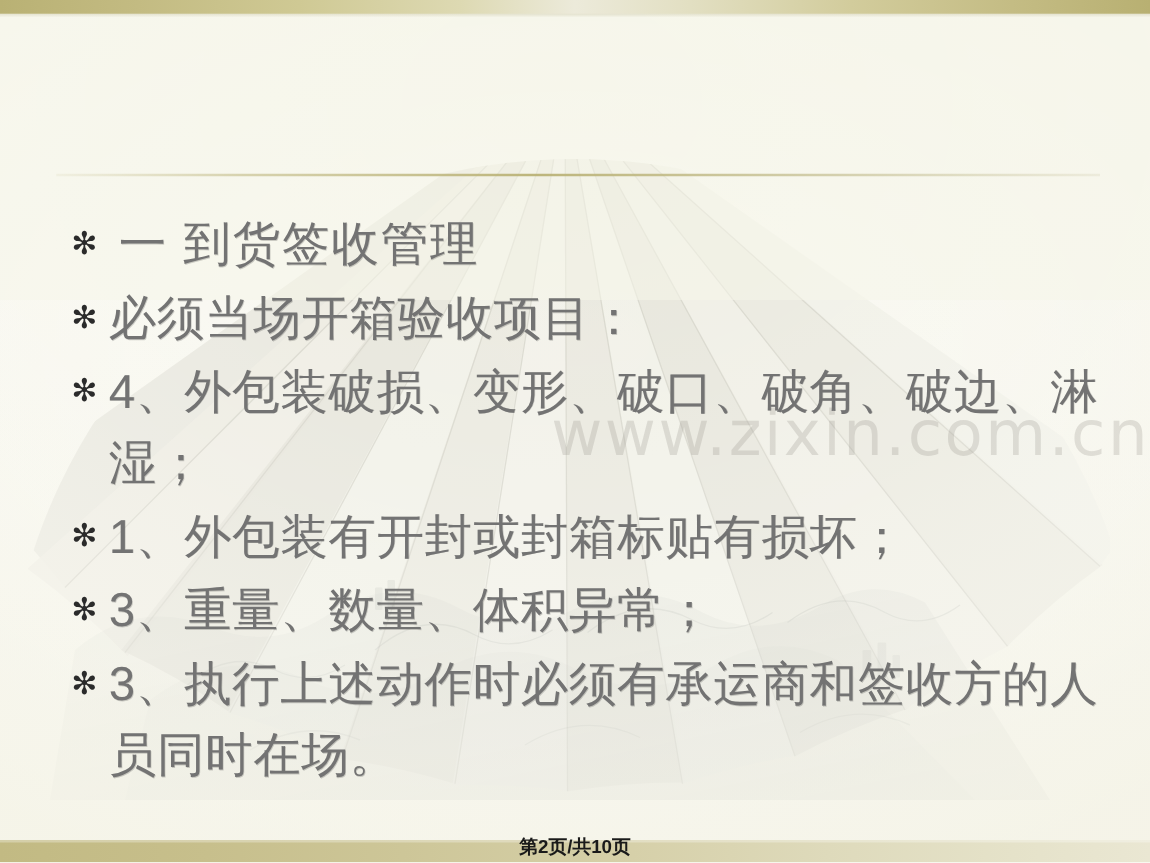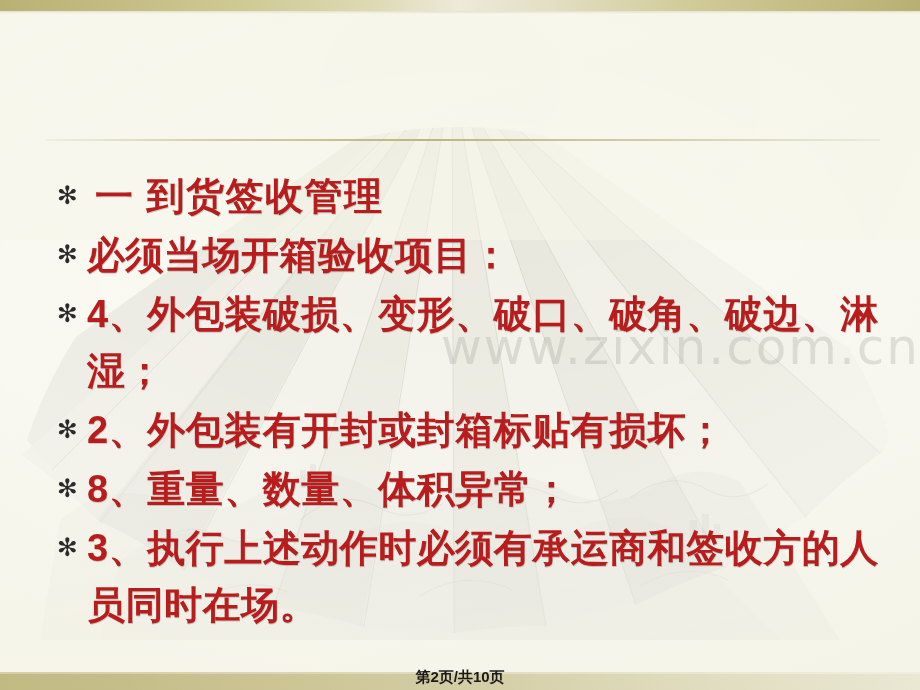--- a/index.html
+++ b/index.html
@@ -112,22 +112,22 @@
     line-height: 56px;
     color: #2b2b2b;
     text-align: left;
     padding-left: 5px;
     transform: translateY(-1px);
   }
   .bullet-text {
     flex: 1 1 auto;
     font-size: 38px;
     line-height: 57px;
-    font-weight: bold;
-    color: #b91c1c;
+    font-weight: normal;
+    color: #737373;
     letter-spacing: 0.5px;
     text-shadow: 0.6px 0.6px 0 rgba(0,0,0,0.18);
     word-break: break-all;
   }
   .bullet-text.wide { letter-spacing: 1.5px; }
   .indent-first { padding-left: 8px; }
 
   
   .page-number {
     position: absolute;
@@ -269,26 +269,26 @@
       <span class="bullet-text">必须当场开箱验收项目：</span>
     </div>
 
     <div class="bullet-row">
       <span class="bullet-mark">✻</span>
       <span class="bullet-text">4、外包装破损、变形、破口、破角、破边、淋湿；</span>
     </div>
 
     <div class="bullet-row">
       <span class="bullet-mark">✻</span>
-      <span class="bullet-text">2、外包装有开封或封箱标贴有损坏；</span>
-    </div>
-
-    <div class="bullet-row">
-      <span class="bullet-mark">✻</span>
-      <span class="bullet-text">8、重量、数量、体积异常；</span>
+      <span class="bullet-text">1、外包装有开封或封箱标贴有损坏；</span>
+    </div>
+
+    <div class="bullet-row">
+      <span class="bullet-mark">✻</span>
+      <span class="bullet-text">3、重量、数量、体积异常；</span>
     </div>
 
     <div class="bullet-row">
       <span class="bullet-mark">✻</span>
       <span class="bullet-text">3、执行上述动作时必须有承运商和签收方的人员同时在场。</span>
     </div>
 
   </div>
 
   <div class="bottom-band"></div>

